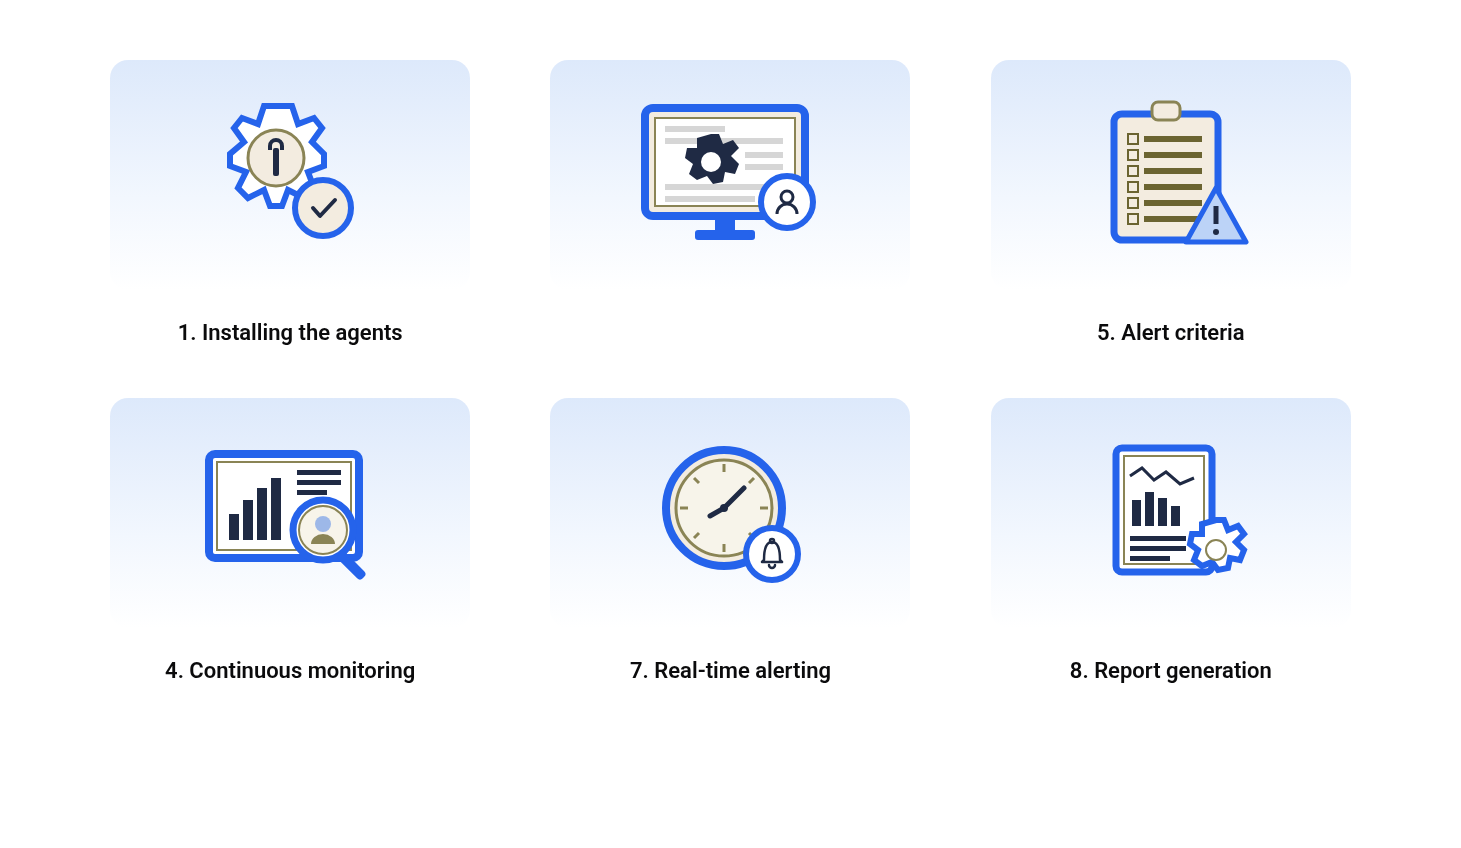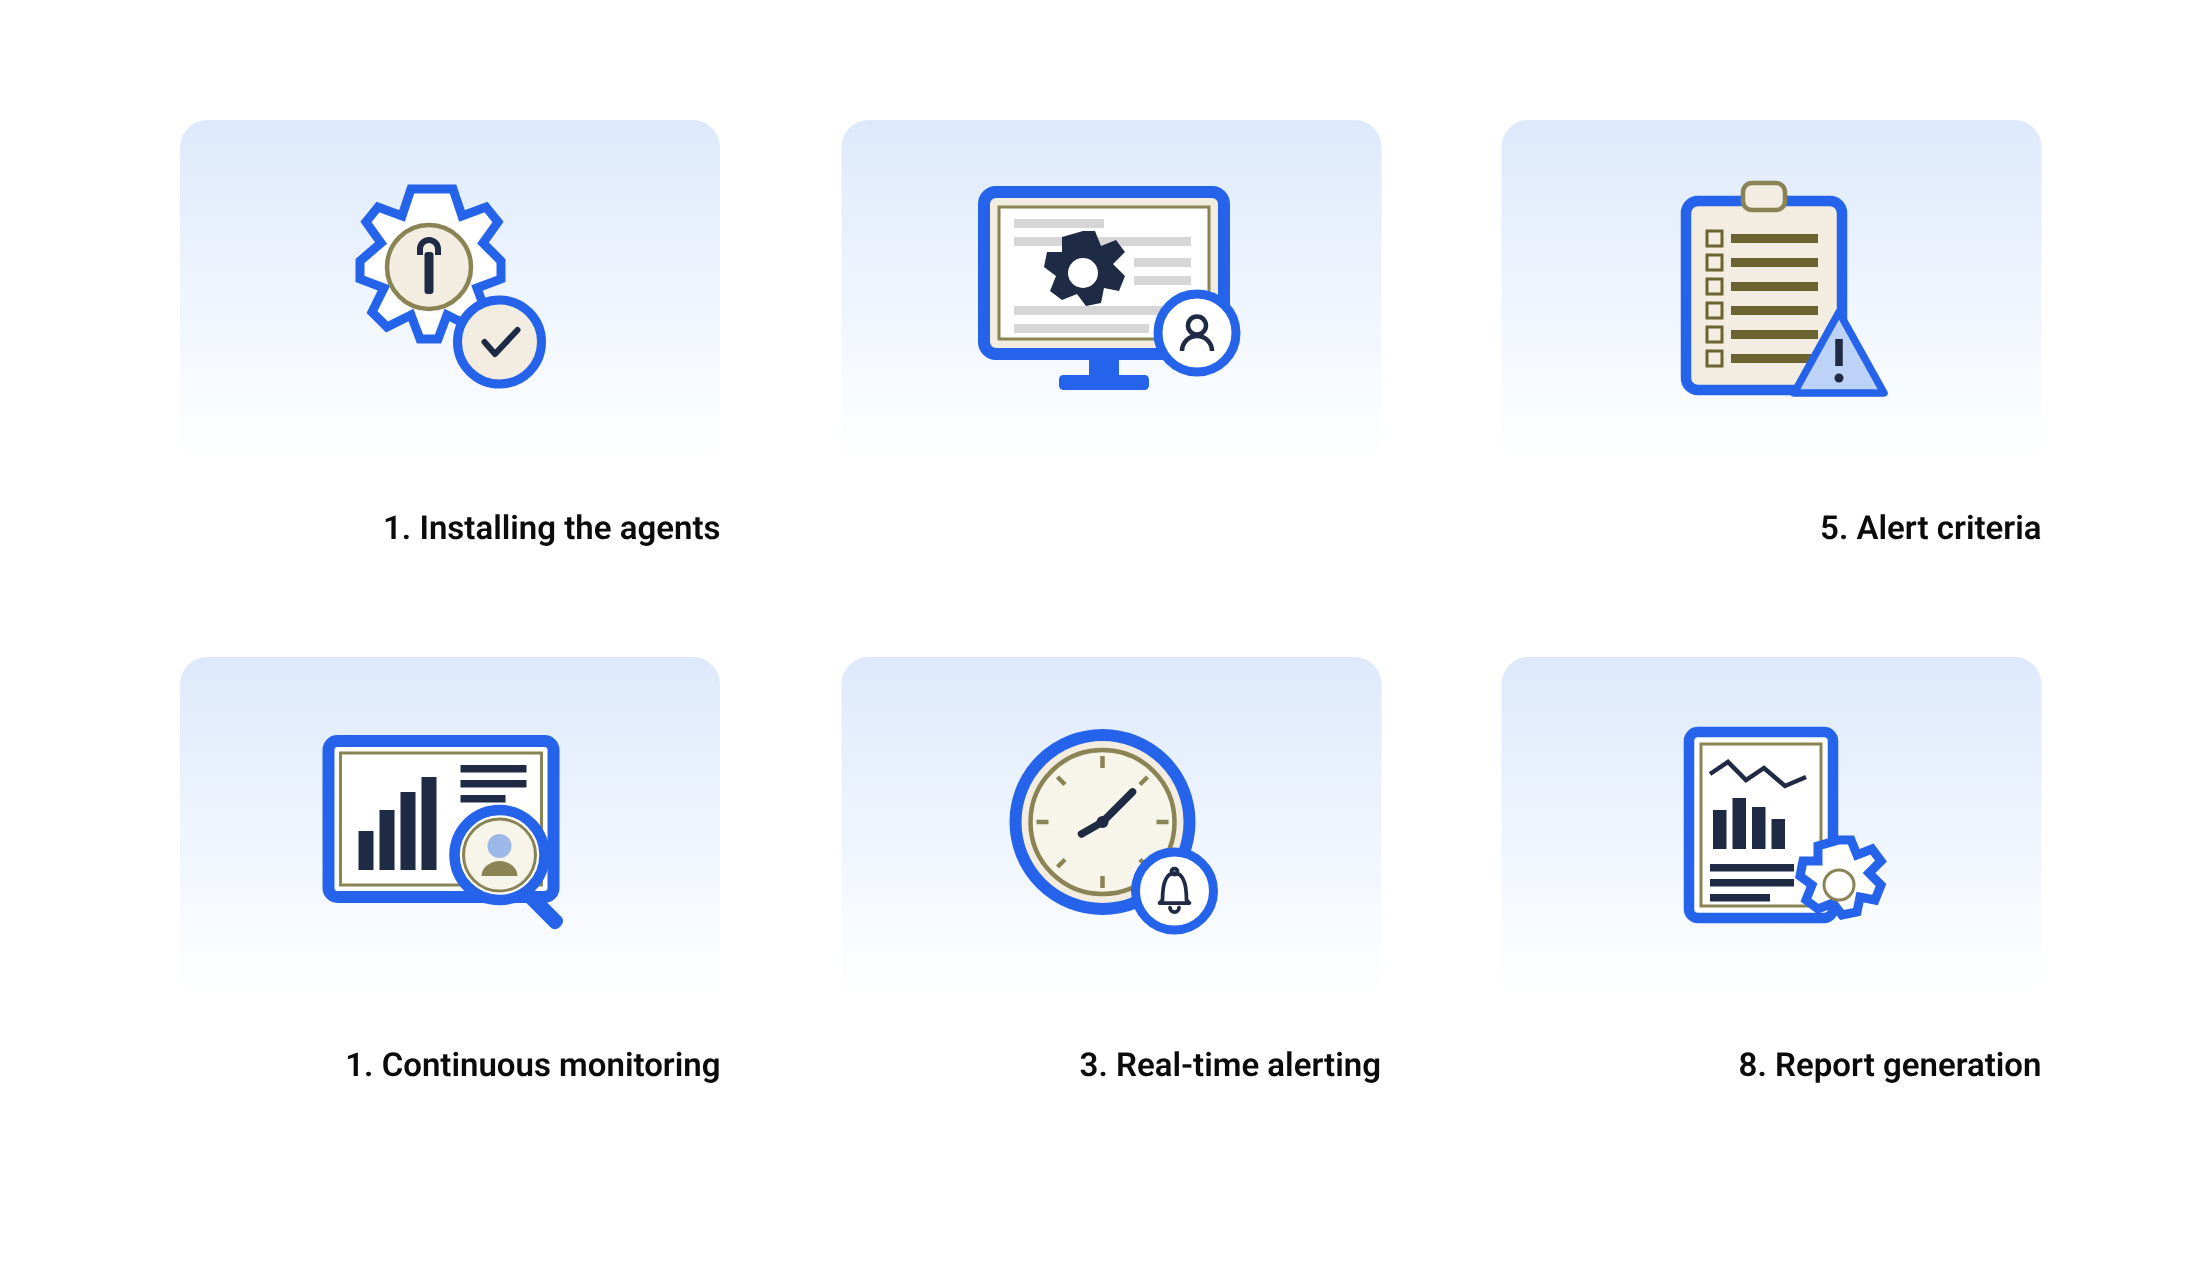--- a/index.html
+++ b/index.html
@@ -13,23 +13,22 @@
   .grid {
     display: grid;
     grid-template-columns: repeat(3, 1fr);
     column-gap: 60px;
     row-gap: 50px;
     justify-items: center;
   }
   .cell {
     display: flex;
     flex-direction: column;
-    align-items: flex-end;
+    align-items: center;
     width: 100%;
-    margin-top: 20px;
   }
   .card {
     width: 360px;
     height: 230px;
     border-radius: 18px;
     background: linear-gradient(180deg, #dde9fb 0%, #f2f7fe 60%, #ffffff 100%);
     display: flex;
     align-items: center;
     justify-content: center;
     margin-bottom: 28px;
@@ -173,21 +172,21 @@
           <circle r="30" fill="#ffffff" stroke="#2563eb" stroke-width="7"></circle>
           <circle r="24" fill="#f7f4ea" stroke="#8a8455" stroke-width="2"></circle>
 
           <circle cx="0" cy="-6" r="8" fill="#9db8e8"></circle>
           <path d="M-12,14 a12,10 0 0 1 24,0 z" fill="#8a8455"></path>
 
           <rect x="20" y="20" width="34" height="10" rx="4" transform="rotate(45 20 20)" fill="#2563eb"></rect>
         </g>
       </svg>
     </div>
-    <div class="label">1. Continuous monitoring</div>
+    <div class="label">4. Continuous monitoring</div>
   </div>
 
   <div class="cell">
     <div class="card">
       <svg width="180" height="170" viewBox="0 0 180 170">
 
         <g transform="translate(84,80)">
           <circle r="58" fill="#f3ece0" stroke="#2563eb" stroke-width="8"></circle>
           <circle r="48" fill="#f7f4ea" stroke="#8a8455" stroke-width="3"></circle>
 
@@ -210,21 +209,21 @@
         <g transform="translate(132,126)">
           <circle r="26" fill="#ffffff" stroke="#2563eb" stroke-width="6"></circle>
           <g stroke="#1f2a44" stroke-width="2.5" fill="none" stroke-linecap="round" stroke-linejoin="round">
             <path d="M-8,6 C-8,-8 -4,-12 0,-12 C4,-12 8,-8 8,6 L10,8 L-10,8 Z"></path>
             <path d="M-3,11 a3,3 0 0 0 6,0"></path>
             <circle cx="0" cy="-13" r="2"></circle>
           </g>
         </g>
       </svg>
     </div>
-    <div class="label">3. Real-time alerting</div>
+    <div class="label">7. Real-time alerting</div>
   </div>
 
   <div class="cell">
     <div class="card">
       <svg width="190" height="170" viewBox="0 0 190 170">
 
         <rect x="40" y="20" width="96" height="124" rx="6" fill="#ffffff" stroke="#2563eb" stroke-width="7"></rect>
         <rect x="48" y="28" width="80" height="108" fill="#ffffff" stroke="#8a8455" stroke-width="2"></rect>
 
         <polyline points="54,48 66,40 78,52 90,44 104,56 118,50" fill="none" stroke="#1f2a44" stroke-width="3"></polyline>

